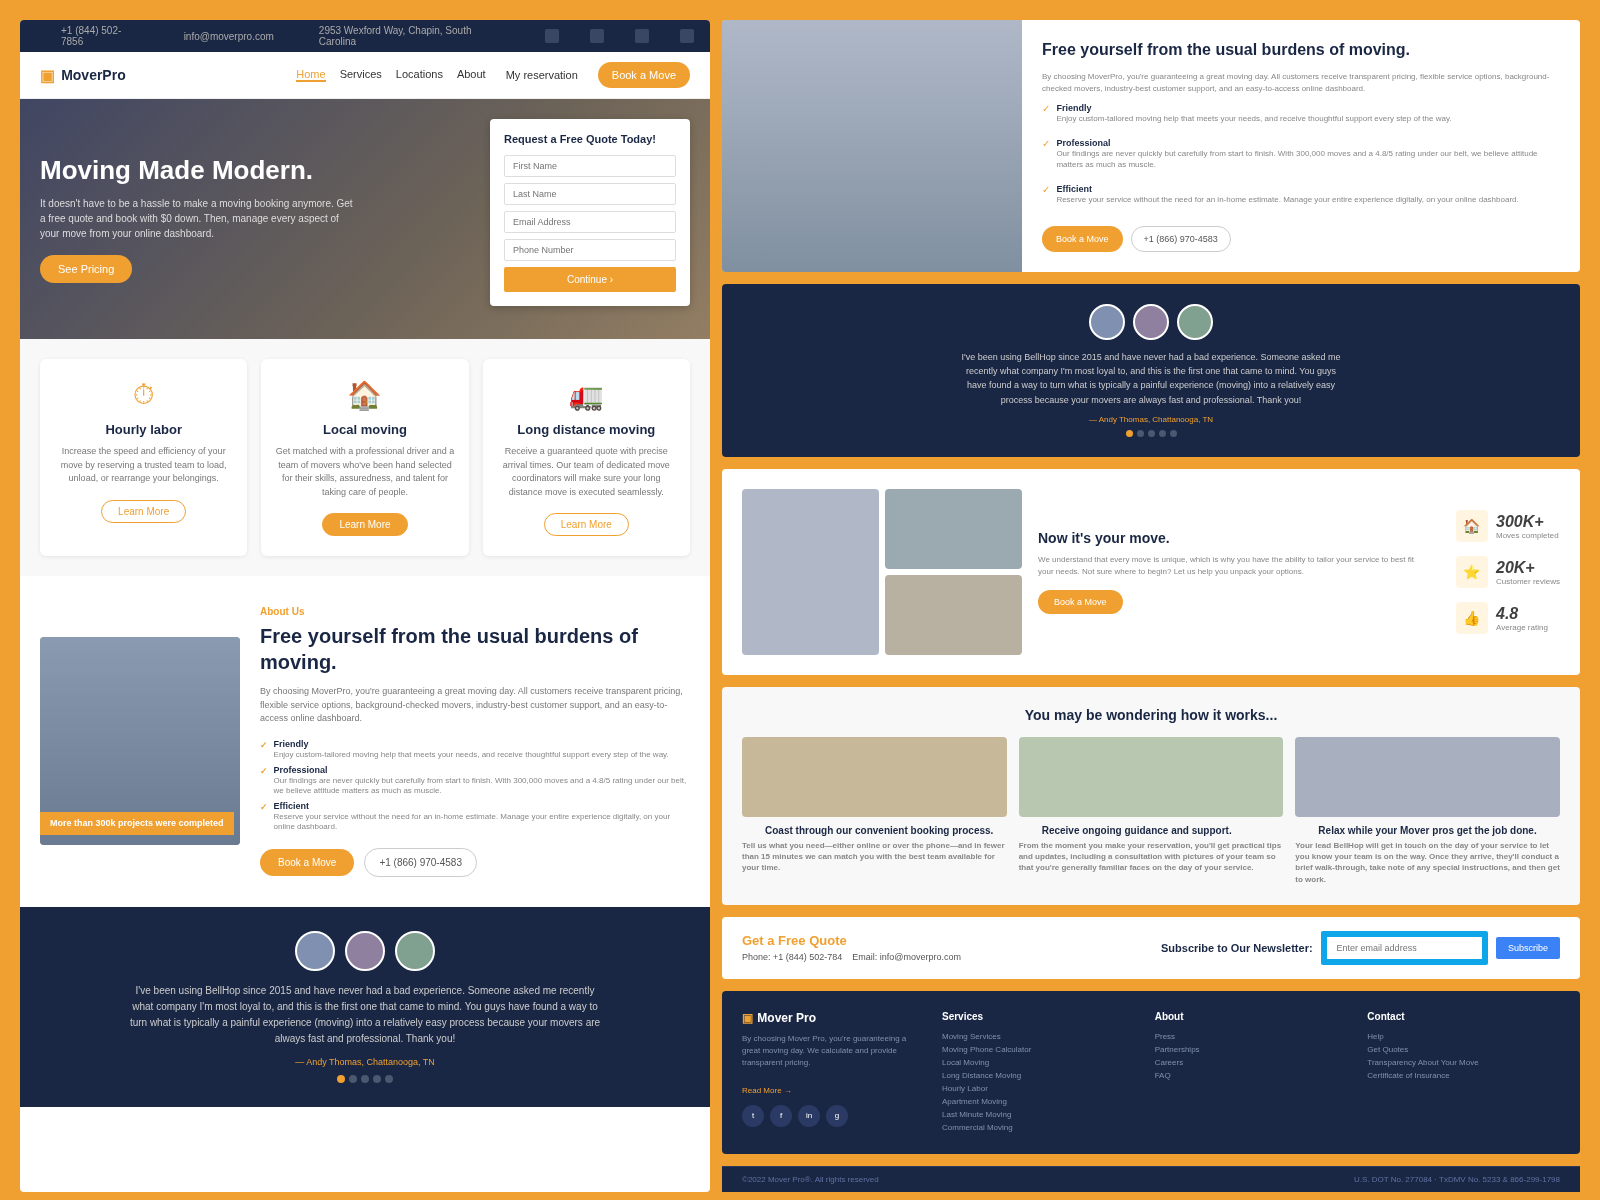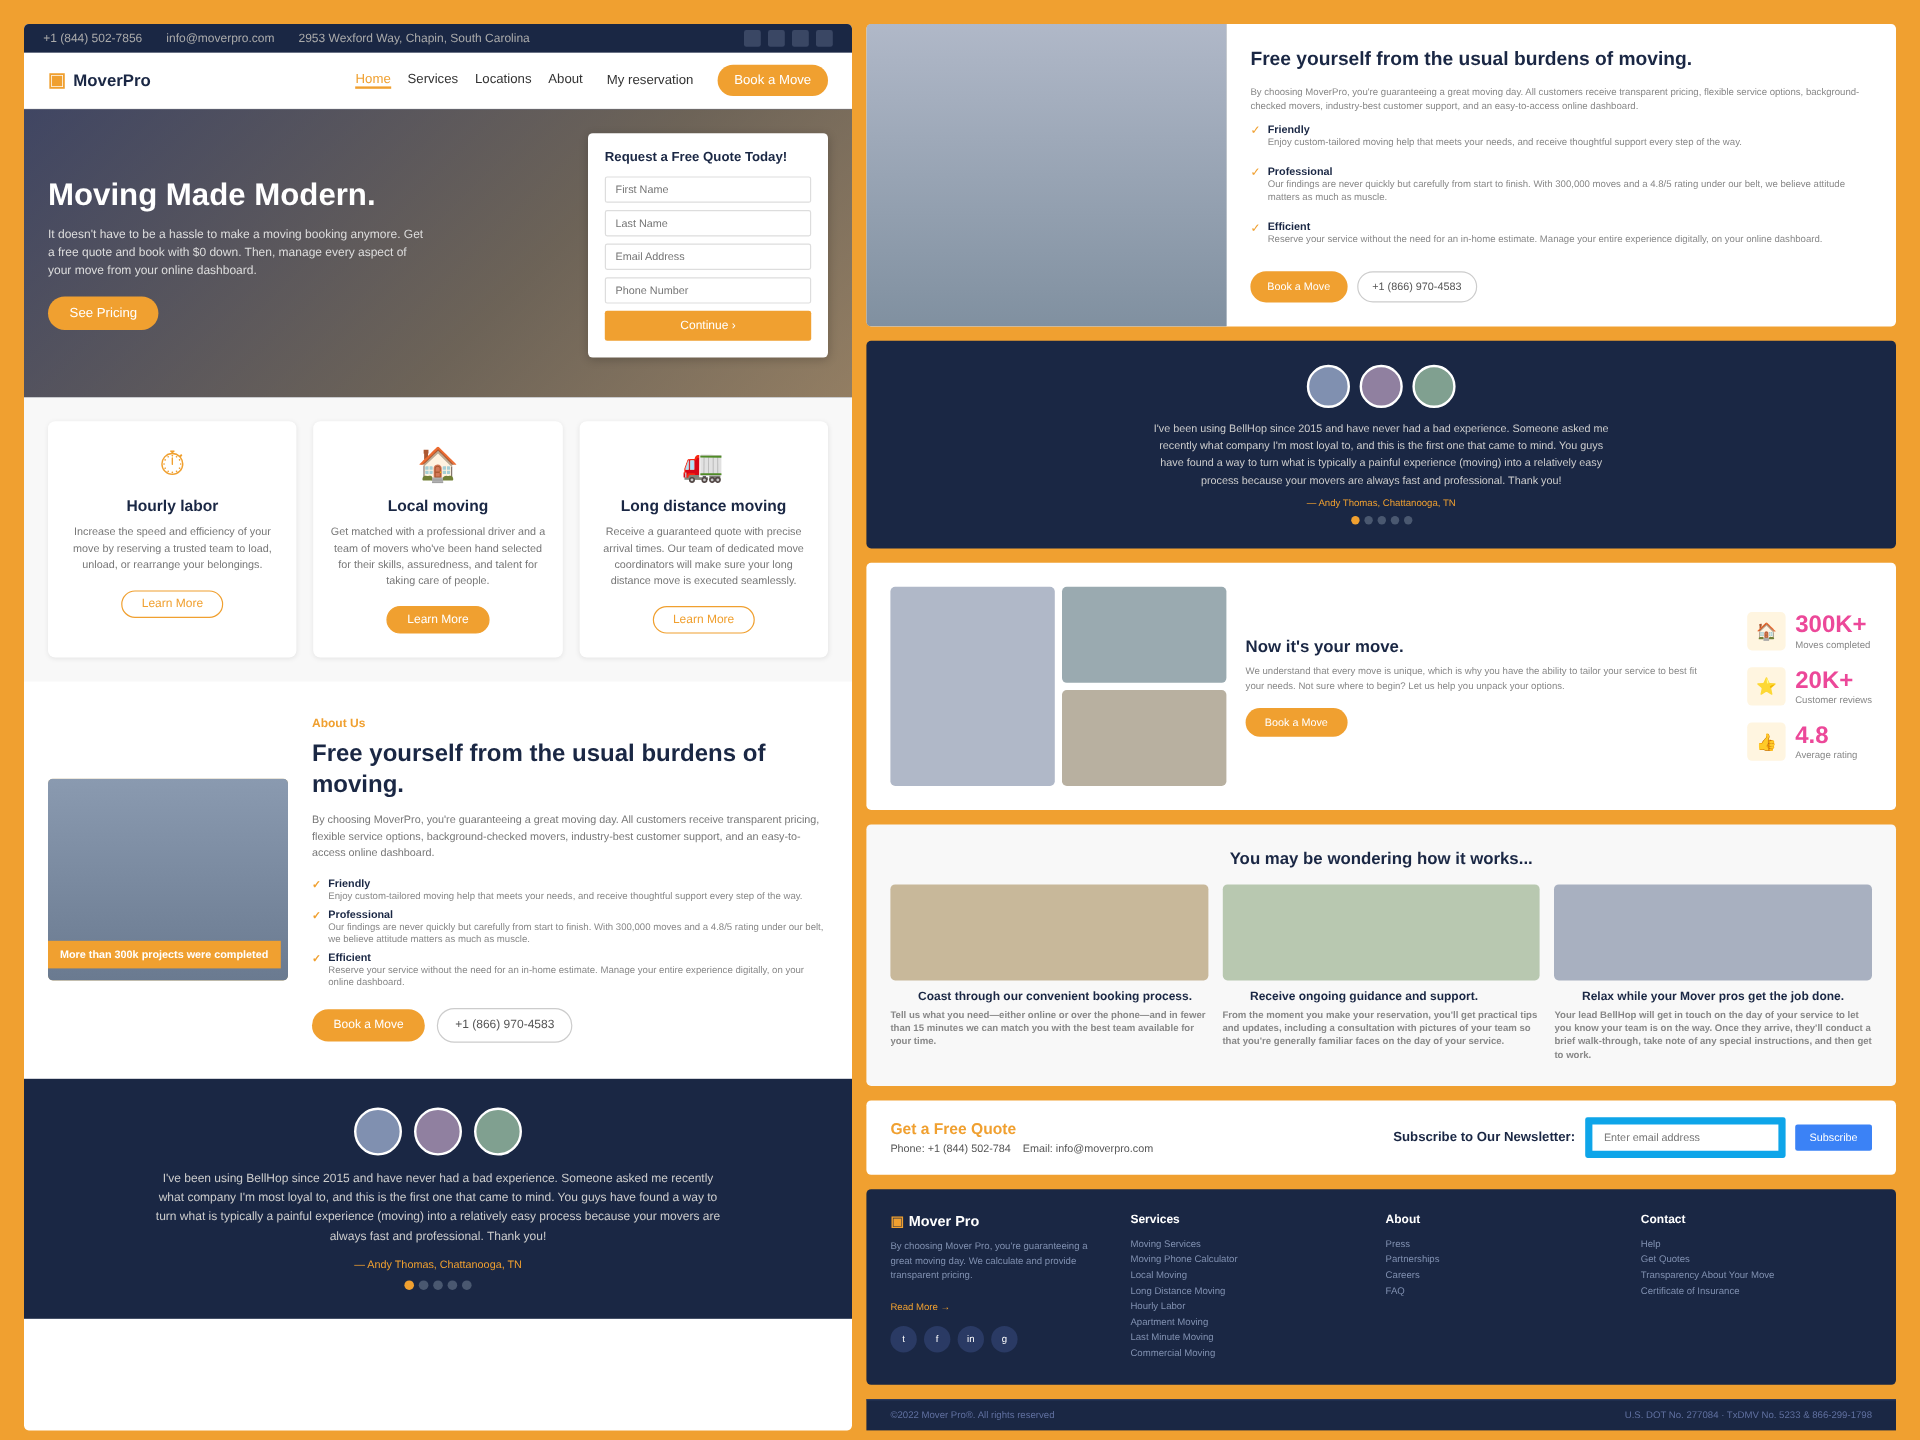--- a/index.html
+++ b/index.html
@@ -23,21 +23,21 @@
     
     .topbar {
       background: #1a2744;
       color: #ccc;
       font-size: 10px;
       padding: 5px 16px;
       display: flex;
       align-items: center;
       gap: 20px;
     }
-    .topbar span { color: #aaa; }
+    .topbar span { color: #aaa; margin-left: 25px; }
     .topbar .social { margin-left: auto; display: flex; gap: 6px; }
     .topbar .social span { width: 14px; height: 14px; background: #3a4764; border-radius: 2px; display: inline-block; }
 
     
     .navbar {
       background: #fff;
       display: flex;
       align-items: center;
       padding: 10px 20px;
       border-bottom: 1px solid #eee;
@@ -110,21 +110,21 @@
 
     
     .about-section {
       display: flex;
       padding: 30px 20px;
       gap: 20px;
       align-items: center;
     }
     .about-image {
       flex: 0 0 200px;
-      height: 168px;
+      height: 208px;
       background: linear-gradient(135deg, #c8b080 0%, #a09060 100%);
       border-radius: 4px;
       position: relative;
       overflow: hidden;
       text-align: center;
     }
     .about-badge {
       position: absolute; bottom: 10px; left: 0;
       background: #f0a030;
       color: #fff;
@@ -234,21 +234,21 @@
       height: 80px;
     }
     .move-img.tall { grid-row: span 2; height: 166px; }
     .your-move-content { flex: 1; }
     .your-move-content h3 { font-size: 14px; color: #1a2744; font-weight: bold; margin-bottom: 8px; }
     .your-move-content p { font-size: 8px; color: #888; line-height: 1.5; margin-bottom: 12px; }
     .move-book-btn { background: #f0a030; color: #fff; border: none; padding: 7px 16px; border-radius: 20px; font-size: 9px; cursor: pointer; }
     .your-move-stats { display: flex; flex-direction: column; gap: 14px; margin-left: 10px; }
     .stat-item { display: flex; align-items: center; gap: 8px; }
     .stat-icon { width: 32px; height: 32px; background: #fff5e0; border-radius: 4px; display: flex; align-items: center; justify-content: center; font-size: 14px; color: #f0a030; }
-    .stat-num { font-size: 20px; color: #ec4899; font-weight: bold; }
+    .stat-num { font-size: 16px; color: #404040; font-weight: bold; font-style: italic; }
     .stat-label { font-size: 8px; color: #888; }
 
     
     .how-section {
       background: #f8f8f8;
       border-radius: 4px;
       padding: 20px;
     }
     .how-section h3 { font-size: 14px; color: #1a2744; text-align: center; margin-bottom: 14px; }
     .how-steps { display: flex; gap: 12px; }

